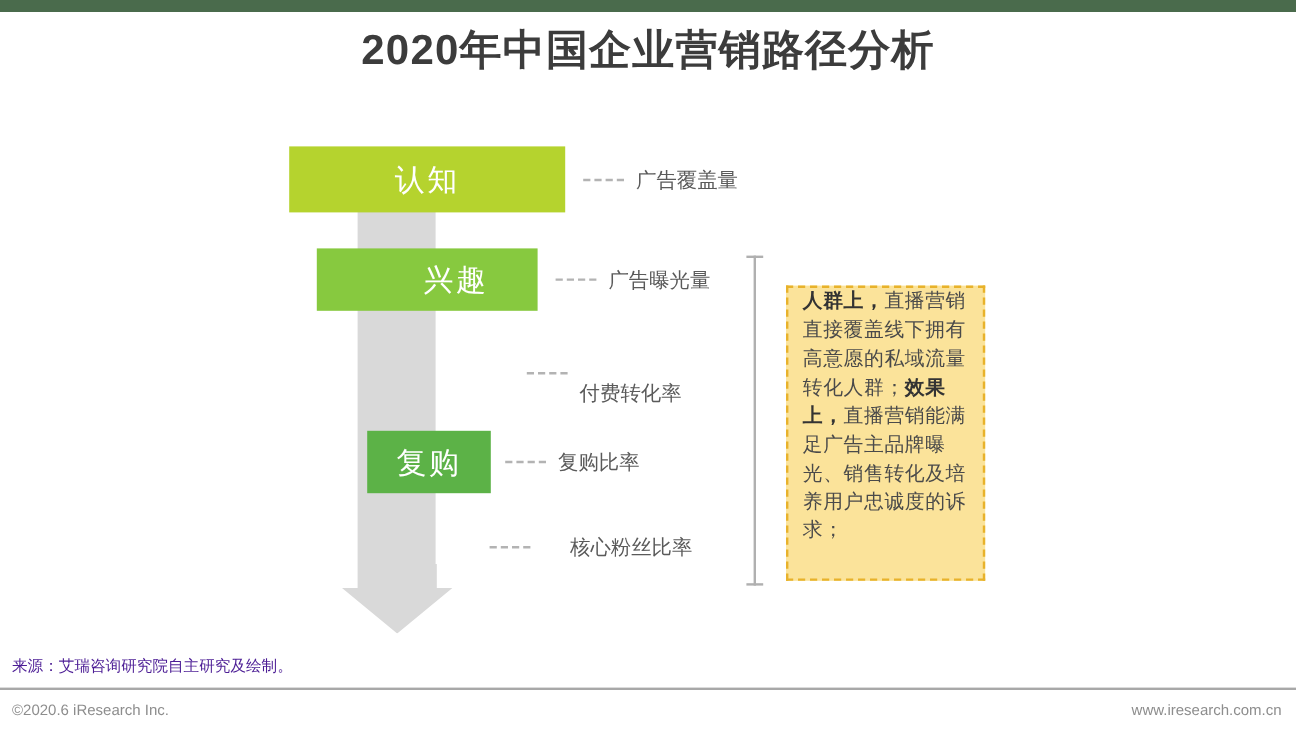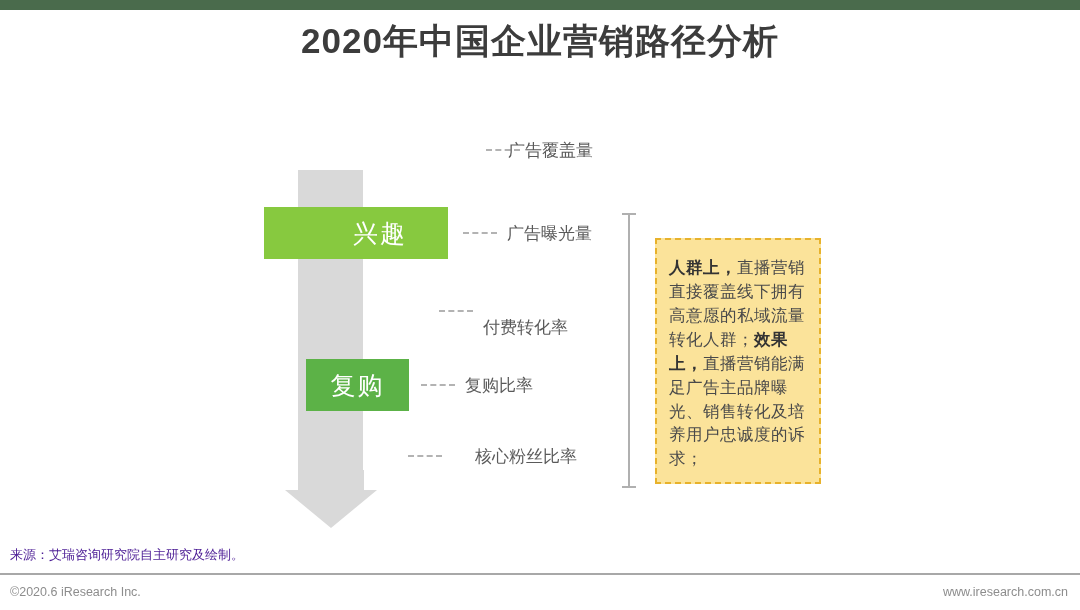--- a/index.html
+++ b/index.html
@@ -66,21 +66,21 @@
     position:absolute; left:0; width:14px; height:2px; background:#b0b0b0;
   }
   .bracket .tick-top { top:0; }
   .bracket .tick-bot { bottom:0; }
 
   
   .callout {
     position:absolute; left:655px; top:238px; width:166px; height:246px;
     background:#fbe39a;
     border:2px dashed #e8b22b;
-    padding:16px 12px;
+    padding:0 12px;
     font-size:16.5px; line-height:1.45;
     color:#4a4a4a;
     letter-spacing:0.5px;
     overflow:hidden;
   }
   .callout b { font-weight:bold; color:#333; }
 
   
   .source {
     position:absolute; left:10px; top:546px;
@@ -111,22 +111,25 @@
   <div class="funnel">
 
     <div class="funnel-shaft"></div>
 
     <div class="funnel-arrow">
       <svg width="92" height="58" viewBox="0 0 92 58">
         <polygon points="13,0 79,0 79,20 92,20 46,58 0,20 13,20" fill="#d9d9d9"></polygon>
       </svg>
     </div>
 
+    <div class="stage" style="left:241px; top:122px; width:230px; height:55px; background:#b5d32e;">
+      <span>认知</span>
+    </div>
     <div class="conn" style="left:486px; top:149px; width:34px;"></div>
-    <div class="metric" style="left:508px; top:139px;">广告覆盖量</div>
+    <div class="metric" style="left:530px; top:139px;">广告覆盖量</div>
 
     <div class="stage" style="left:264px; top:207px; width:184px; height:52px; background:#87c93f;padding-left:48px;">
       <span>兴趣</span>
     </div>
     <div class="conn" style="left:463px; top:232px; width:34px;"></div>
     <div class="metric" style="left:507px; top:222px;">广告曝光量</div>
 
     <div class="conn" style="left:439px; top:310px; width:34px;"></div>
     <div class="metric" style="left:483px; top:316px;">付费转化率</div>
 

